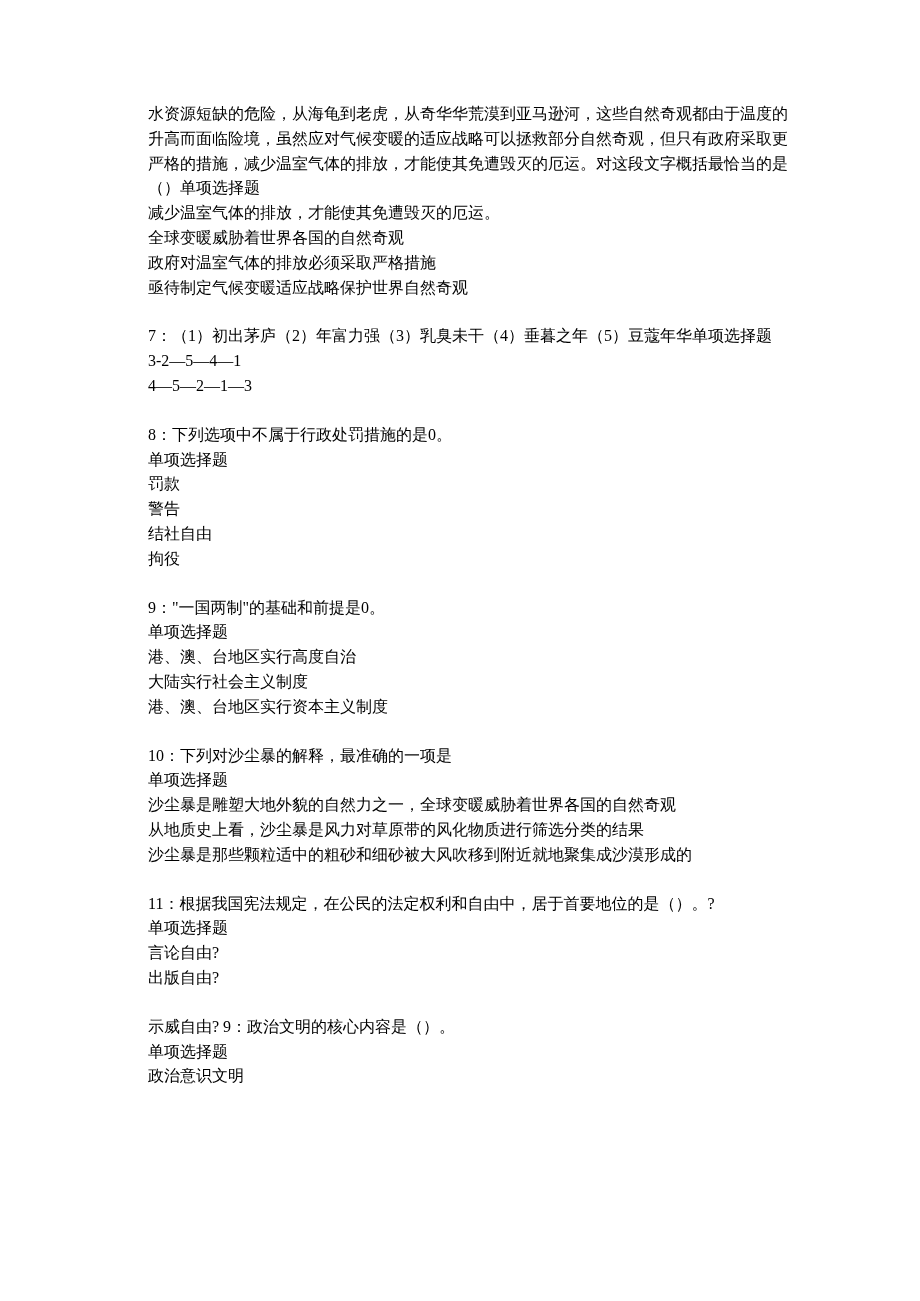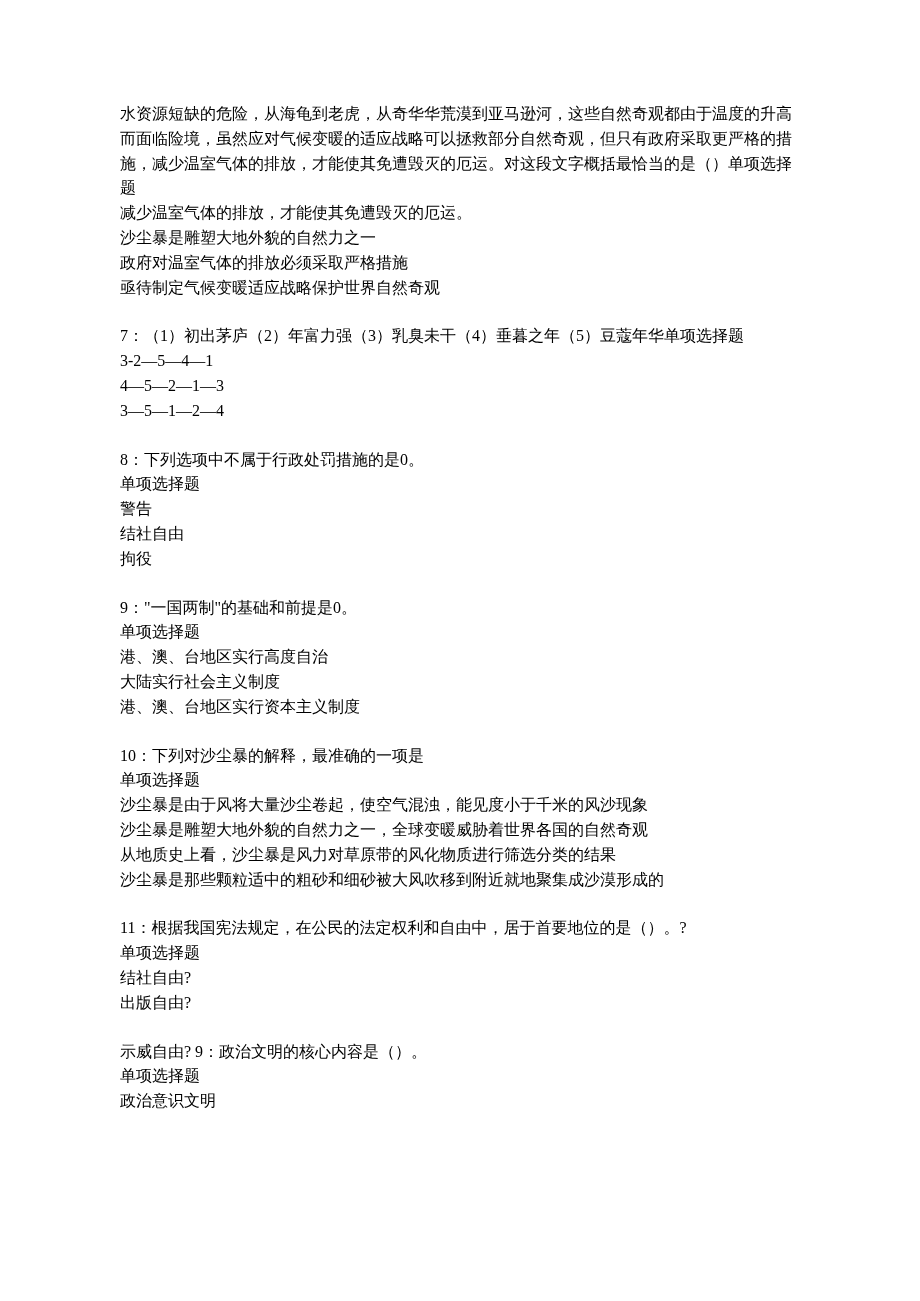--- a/index.html
+++ b/index.html
@@ -12,77 +12,77 @@
     color: #000000;
   }
   .page {
     width: 920px;
     min-height: 1301px;
     padding: 102px 120px 60px 120px;
     box-sizing: border-box;
   }
   .block {
     margin-bottom: 24px;
+    margin-left: 28px;
   }
   .block:last-child {
     margin-bottom: 0;
   }
   .line {
     display: block;
   }
 </style>
 </head>
 <body>
 
 <div class="page">
 
   <div class="block">
     <span class="line">水资源短缺的危险，从海龟到老虎，从奇华华荒漠到亚马逊河，这些自然奇观都由于温度的升高而面临险境，虽然应对气候变暖的适应战略可以拯救部分自然奇观，但只有政府采取更严格的措施，减少温室气体的排放，才能使其免遭毁灭的厄运。对这段文字概括最恰当的是（）单项选择题</span>
     <span class="line">减少温室气体的排放，才能使其免遭毁灭的厄运。</span>
-    <span class="line">沙尘暴是雕塑大地外貌的自然力之一</span>
+    <span class="line">全球变暖威胁着世界各国的自然奇观</span>
     <span class="line">政府对温室气体的排放必须采取严格措施</span>
     <span class="line">亟待制定气候变暖适应战略保护世界自然奇观</span>
   </div>
 
   <div class="block">
     <span class="line">7：（1）初出茅庐（2）年富力强（3）乳臭未干（4）垂暮之年（5）豆蔻年华单项选择题</span>
     <span class="line">3-2—5—4—1</span>
     <span class="line">4—5—2—1—3</span>
-    <span class="line">3—5—1—2—4</span>
   </div>
 
   <div class="block">
     <span class="line">8：下列选项中不属于行政处罚措施的是0。</span>
     <span class="line">单项选择题</span>
+    <span class="line">罚款</span>
     <span class="line">警告</span>
     <span class="line">结社自由</span>
     <span class="line">拘役</span>
   </div>
 
   <div class="block">
     <span class="line">9："一国两制"的基础和前提是0。</span>
     <span class="line">单项选择题</span>
     <span class="line">港、澳、台地区实行高度自治</span>
     <span class="line">大陆实行社会主义制度</span>
     <span class="line">港、澳、台地区实行资本主义制度</span>
   </div>
 
   <div class="block">
     <span class="line">10：下列对沙尘暴的解释，最准确的一项是</span>
     <span class="line">单项选择题</span>
-    <span class="line">沙尘暴是由于风将大量沙尘卷起，使空气混浊，能见度小于千米的风沙现象</span>
     <span class="line">沙尘暴是雕塑大地外貌的自然力之一，全球变暖威胁着世界各国的自然奇观</span>
     <span class="line">从地质史上看，沙尘暴是风力对草原带的风化物质进行筛选分类的结果</span>
     <span class="line">沙尘暴是那些颗粒适中的粗砂和细砂被大风吹移到附近就地聚集成沙漠形成的</span>
   </div>
 
   <div class="block">
     <span class="line">11：根据我国宪法规定，在公民的法定权利和自由中，居于首要地位的是（）。?</span>
     <span class="line">单项选择题</span>
-    <span class="line">结社自由?</span>
+    <span class="line">言论自由?</span>
     <span class="line">出版自由?</span>
   </div>
 
   <div class="block">
     <span class="line">示威自由? 9：政治文明的核心内容是（）。</span>
     <span class="line">单项选择题</span>
     <span class="line">政治意识文明</span>
   </div>
 
 </div>

